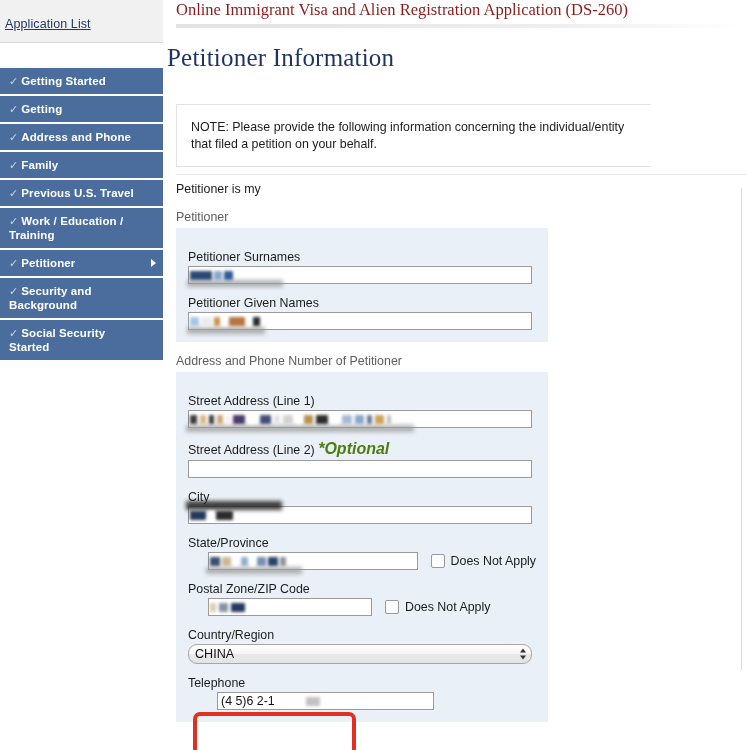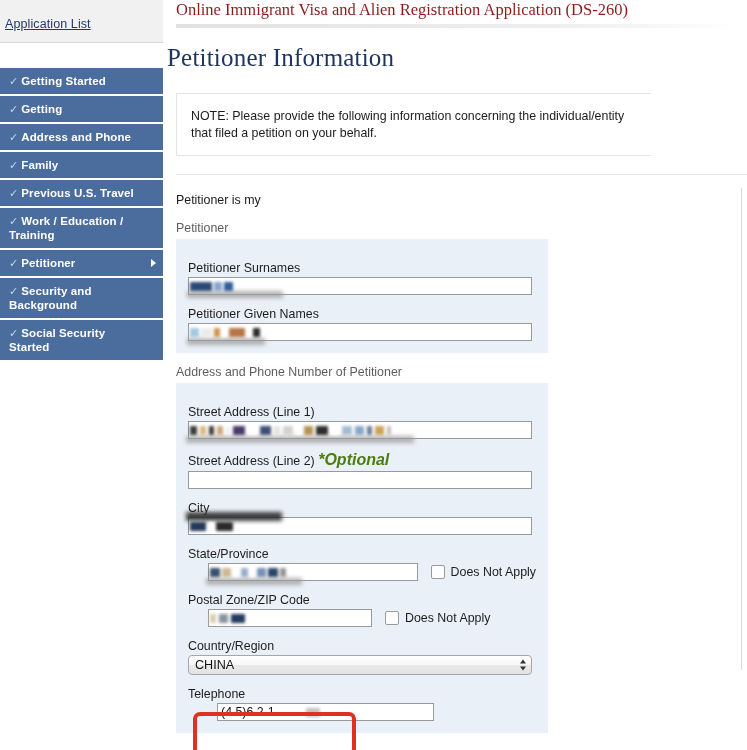--- a/index.html
+++ b/index.html
@@ -101,21 +101,21 @@
   #page-title {
     position: absolute;
     left: 4px; top: 44px;
     font-family: "Liberation Serif", serif;
     font-size: 25px;
     color: #1f3560;
     letter-spacing: .2px;
   }
   #note-box {
     position: absolute;
-    left: 13px; top: 93px;
+    left: 13px; top: 104px;
     width: 475px;
     min-height: 55px;
     border: 1px solid #e3e3e3;
     border-right: none;
     box-sizing: border-box;
     background: #ffffff;
   }
   #note-text {
     padding: 14px 14px 13px 14px;
     font-size: 12.4px;
@@ -126,21 +126,21 @@
     position: absolute;
     left: 13px; top: 174px;
     width: 571px; height: 1px;
     background: #e8e8e8;
   }
 
   
   #form-col {
     position: absolute;
     left: 13px;
-    top: 193px;
+    top: 182px;
     width: 402px;
   }
   .field-label {
     font-size: 12.4px;
     color: #1c1c1c;
     margin-bottom: 2px;
     white-space: nowrap;
   }
   .field-label .optional {
     color: #4d7c0f;
@@ -413,21 +413,21 @@
             </span>
           </div>
           <span class="dna-box"></span>
           <span class="dna-label">Does Not Apply</span>
         </div>
       </div>
 
       <div class="field-row">
         <div class="field-label">Country/Region</div>
         <div class="select-wrap" style="width:344px;">
-          <select class="mac-select" style="width:344px;">
+          <select class="mac-select" style="width:344px;border-radius:9px;">
             <option>CHINA</option>
           </select>
           <span class="select-arrows">
             <span class="up"></span>
               <span class="dn"></span>
           </span>
         </div>
       </div>
 
       <div class="field-row">

